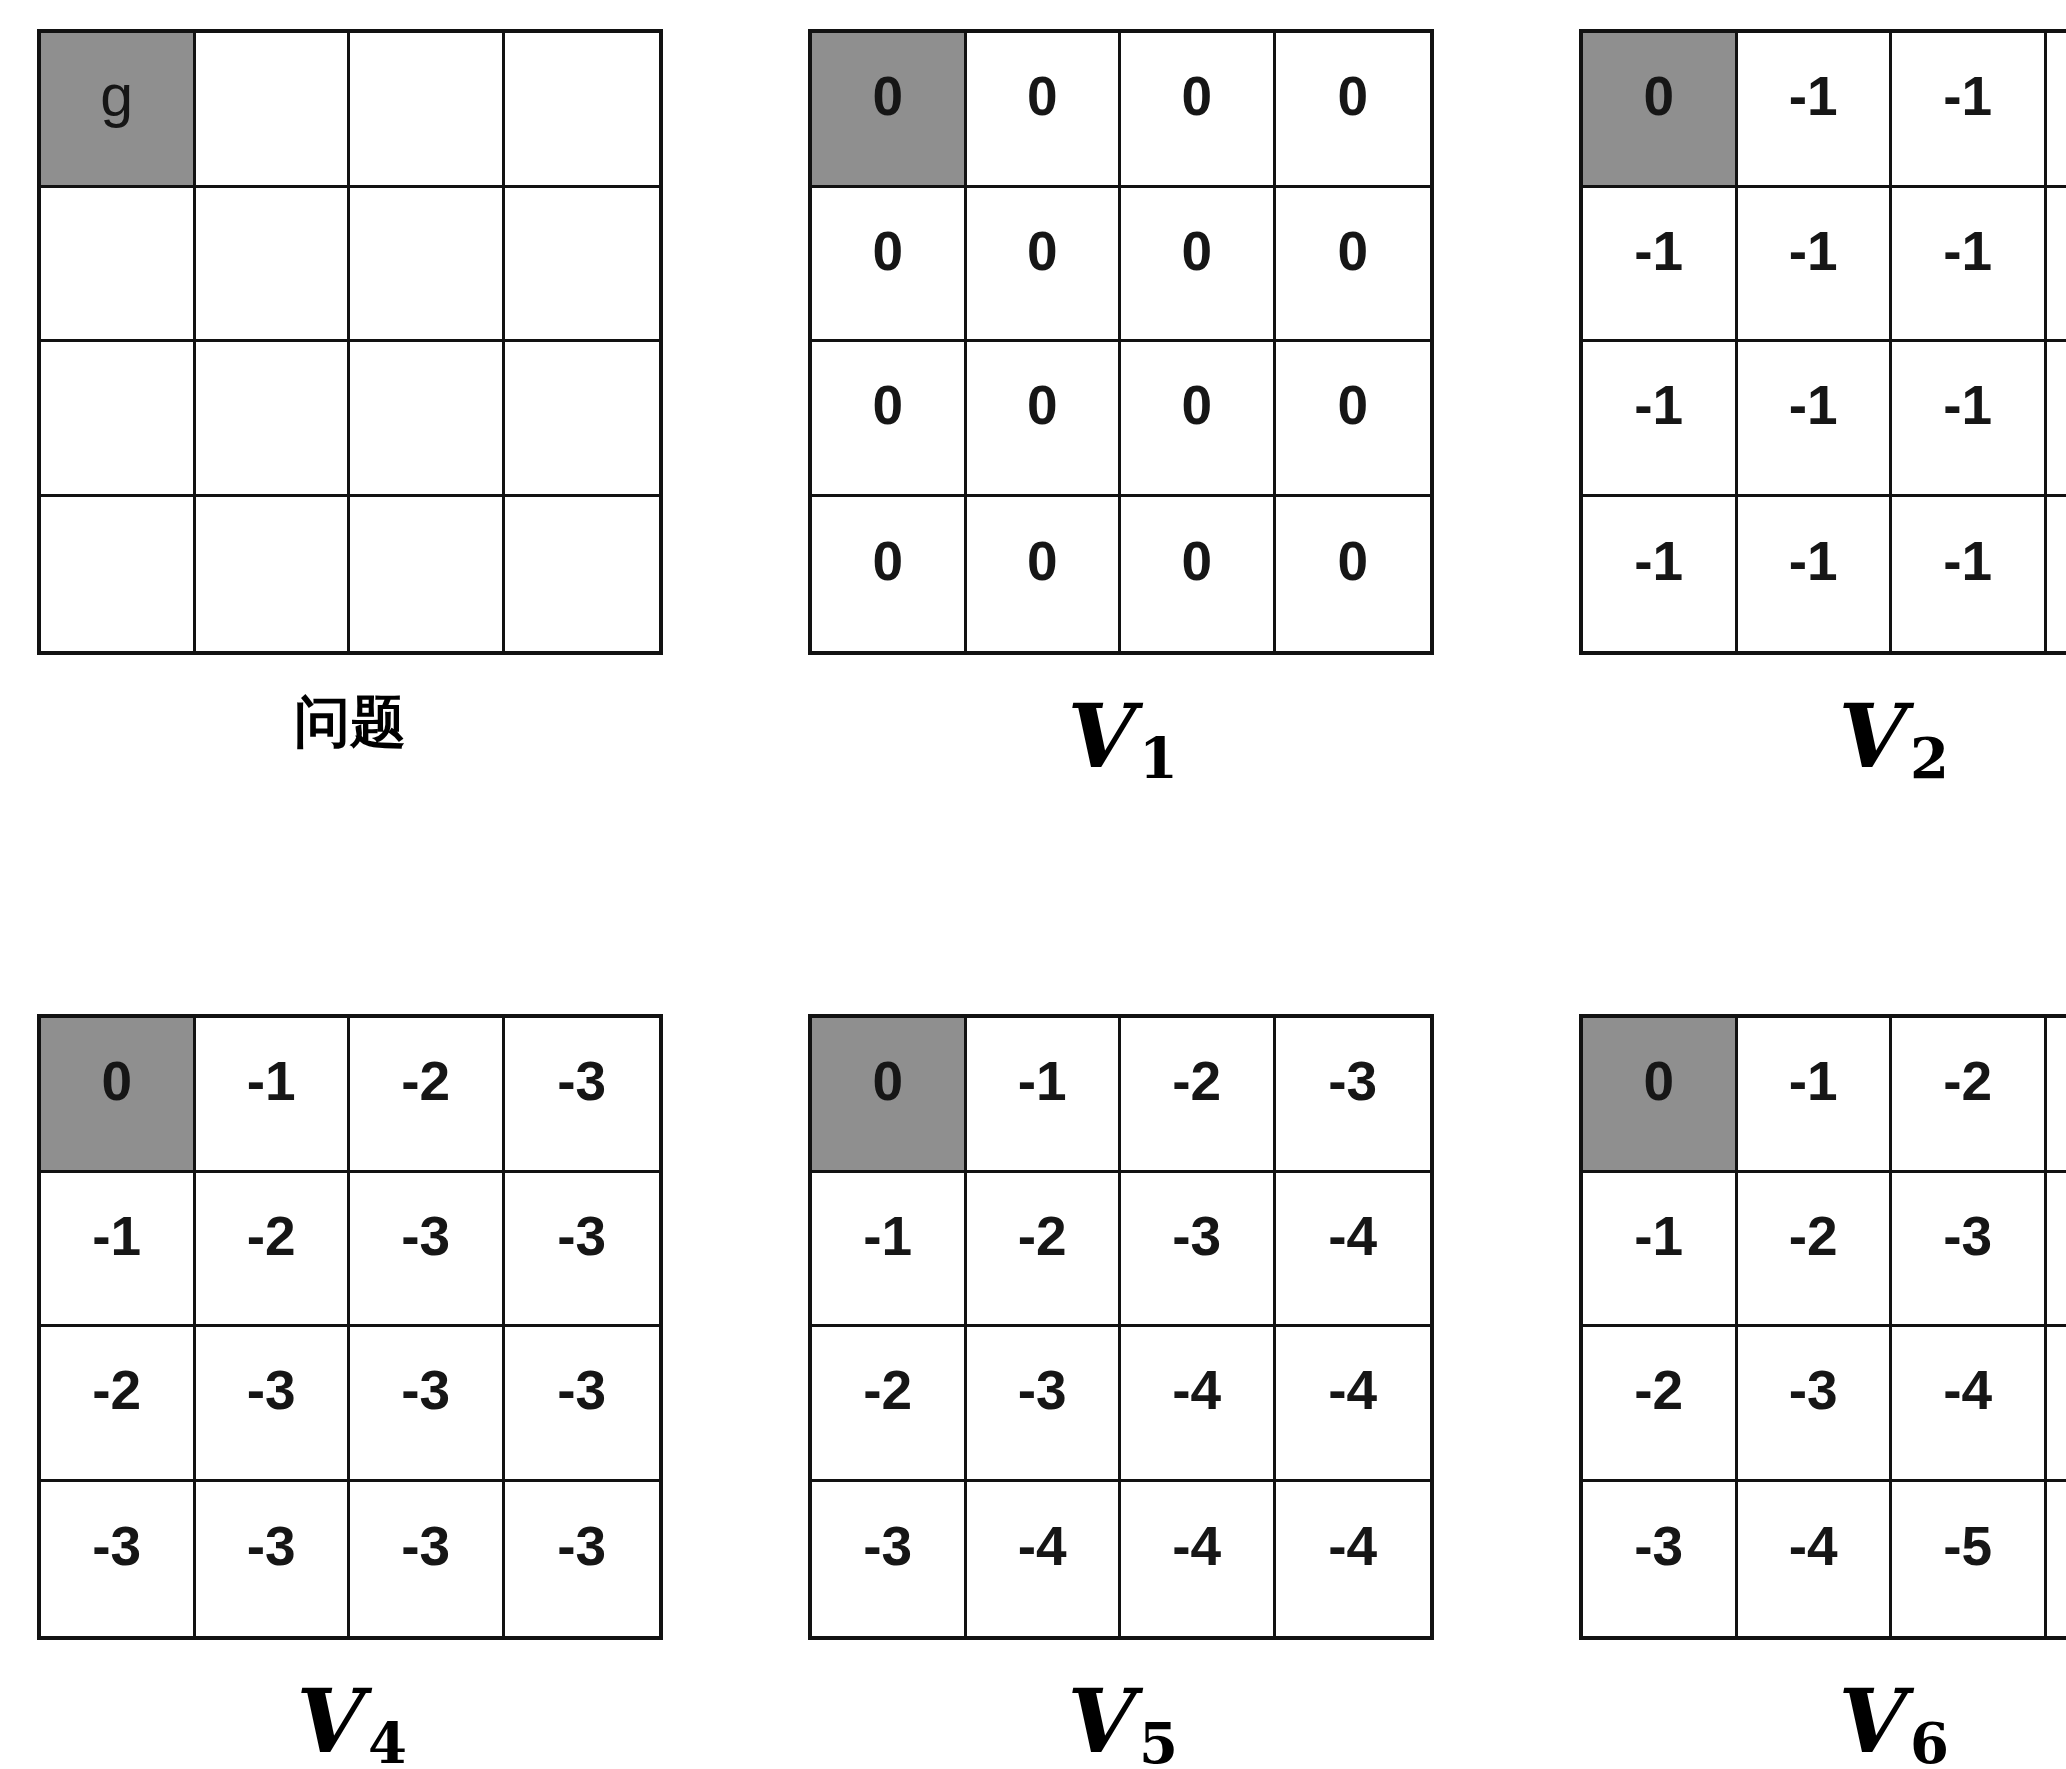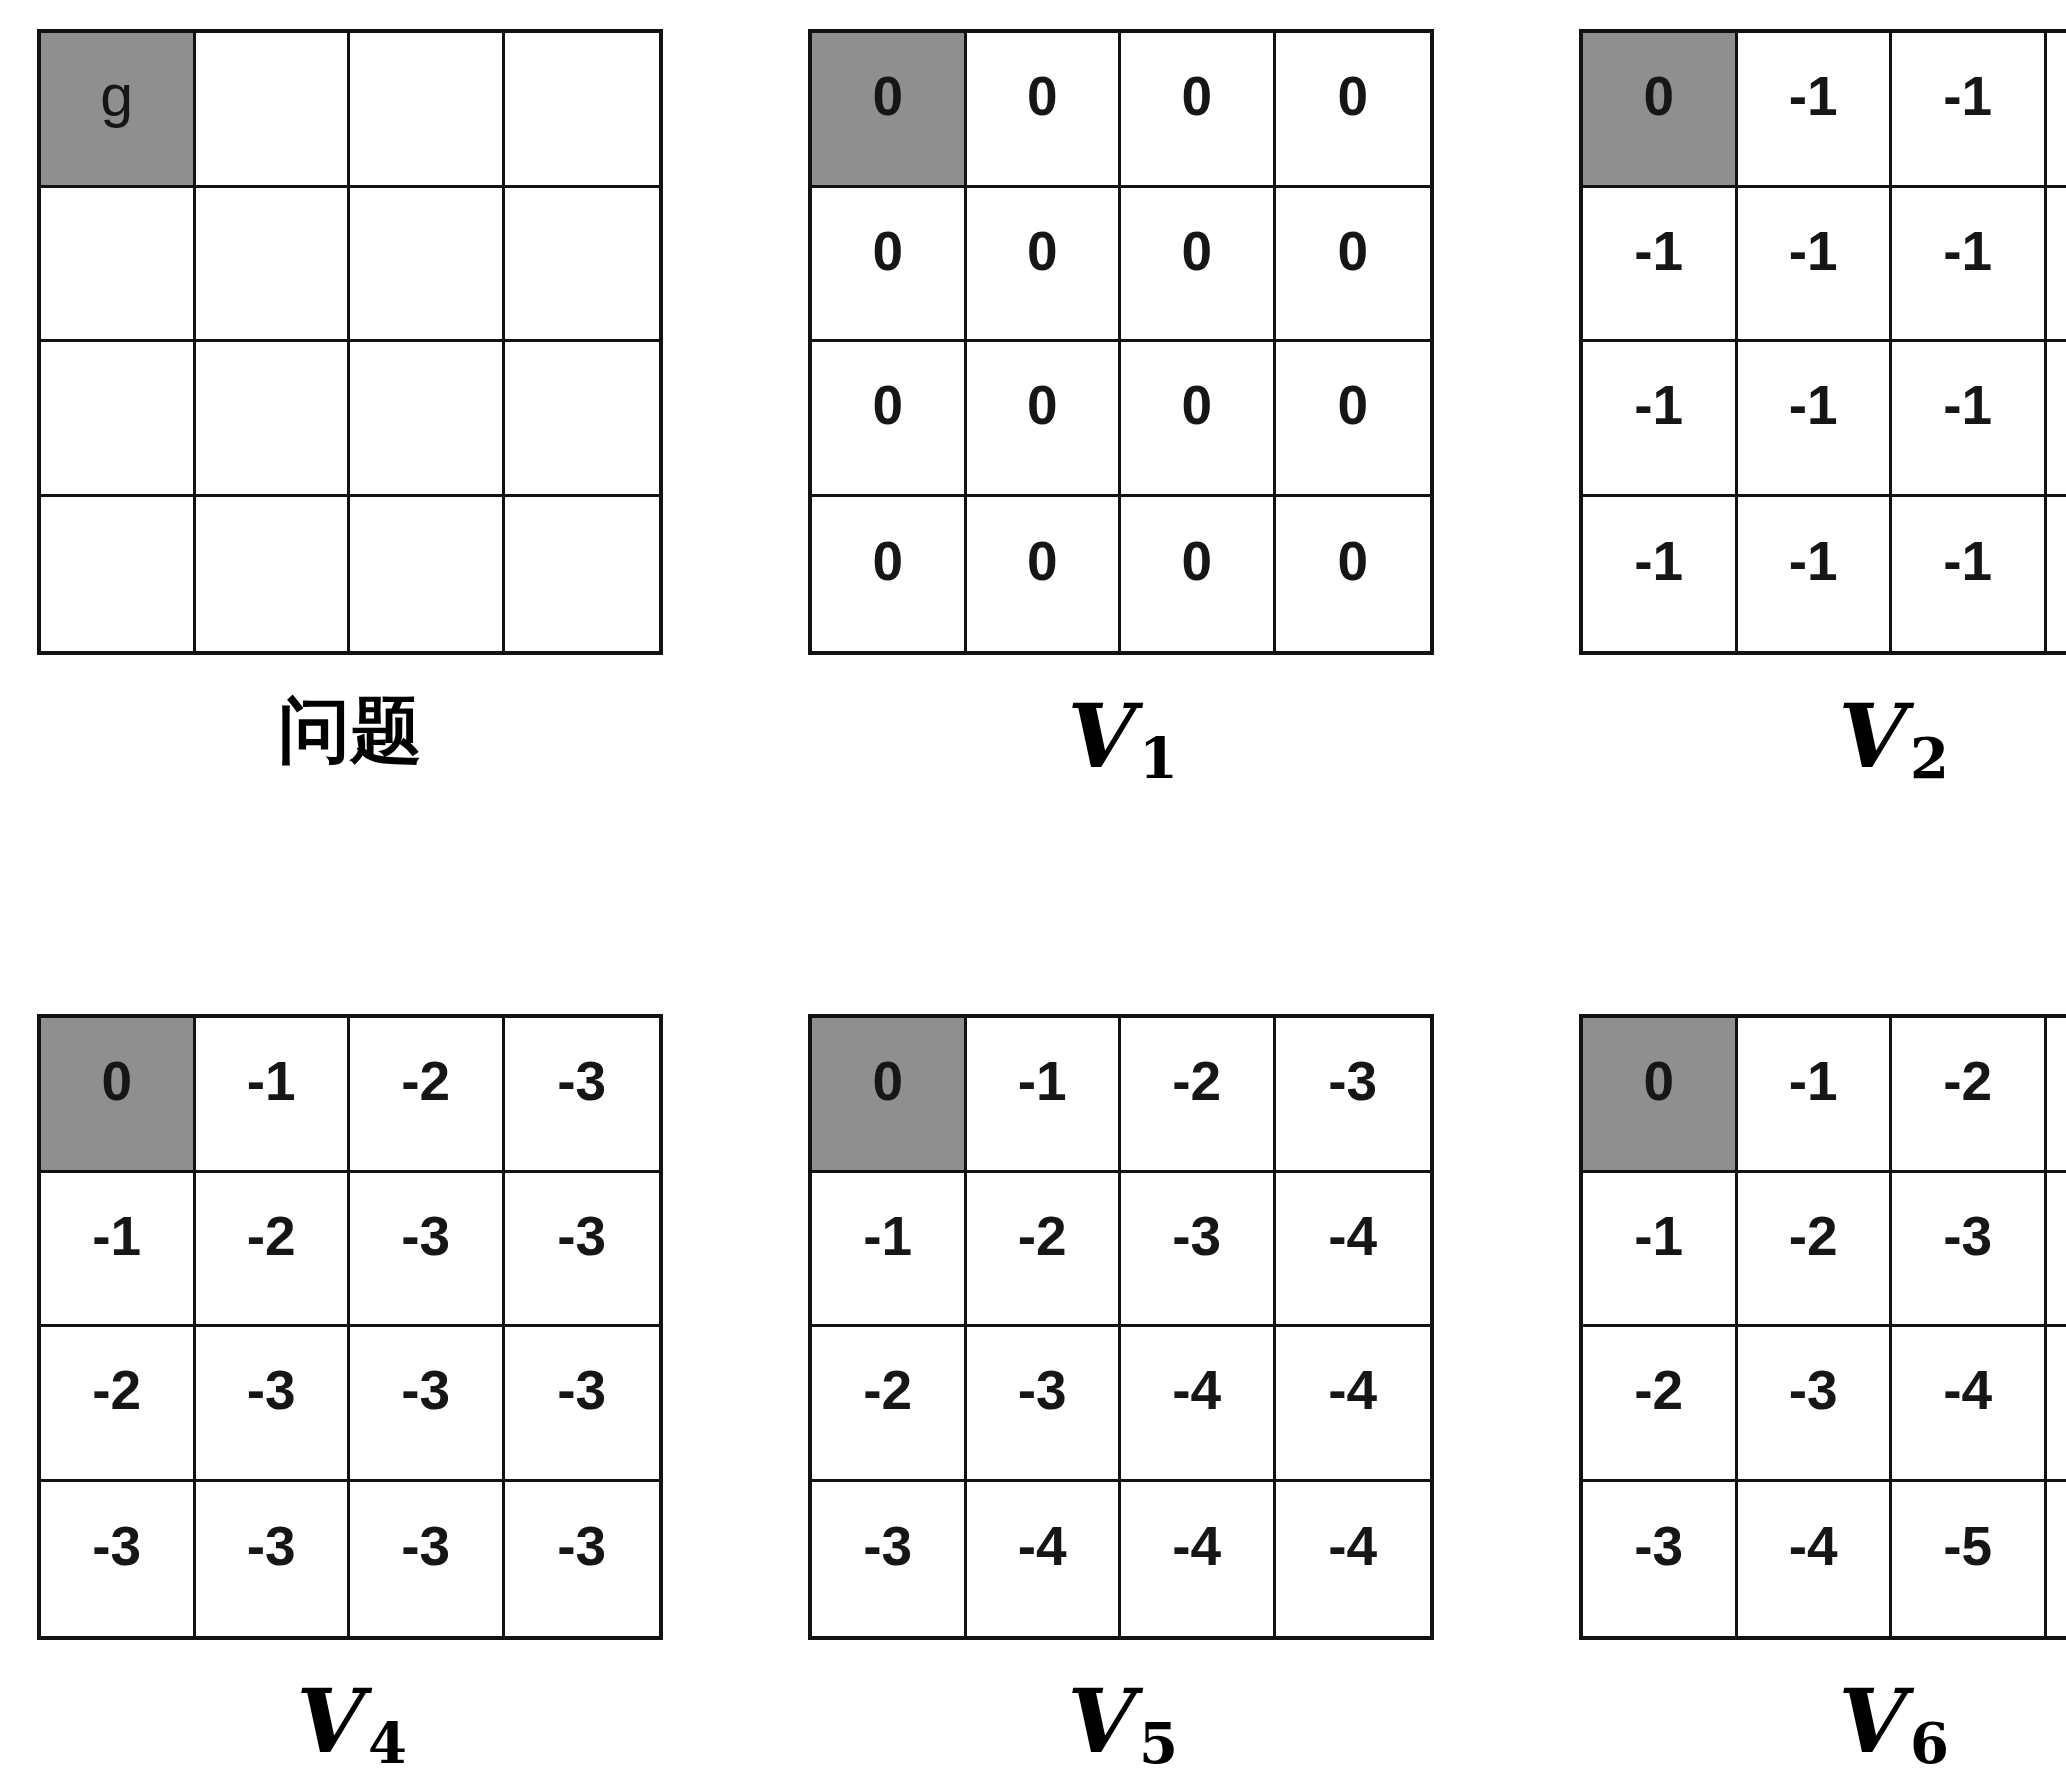--- a/index.html
+++ b/index.html
@@ -31,21 +31,21 @@
   .cell:nth-child(n+13){border-bottom:none;}
   .cell.goal{background:#8f8f8f;}
   .panel-problem .cell{font-weight:400;font-size:59px;}
   .label{
     margin-top:37px;height:93px;
     display:flex;align-items:flex-start;justify-content:center;
     color:#000;
   }
   .cjk{
     font-family:"DejaVu Serif","Liberation Serif",serif;
-    font-weight:700;font-size:72px;line-height:1.05;
+    font-weight:700;font-size:56px;line-height:1.05;
   }
   .vbase{
     font-family:"DejaVu Serif","Liberation Serif",serif;
     font-style:italic;font-weight:700;font-size:88px;line-height:1;
   }
   .vsub{
     font-family:"DejaVu Serif","Liberation Serif",serif;
     font-weight:700;font-size:56px;line-height:1;
     position:relative;top:38px;left:3.3px;
   }

